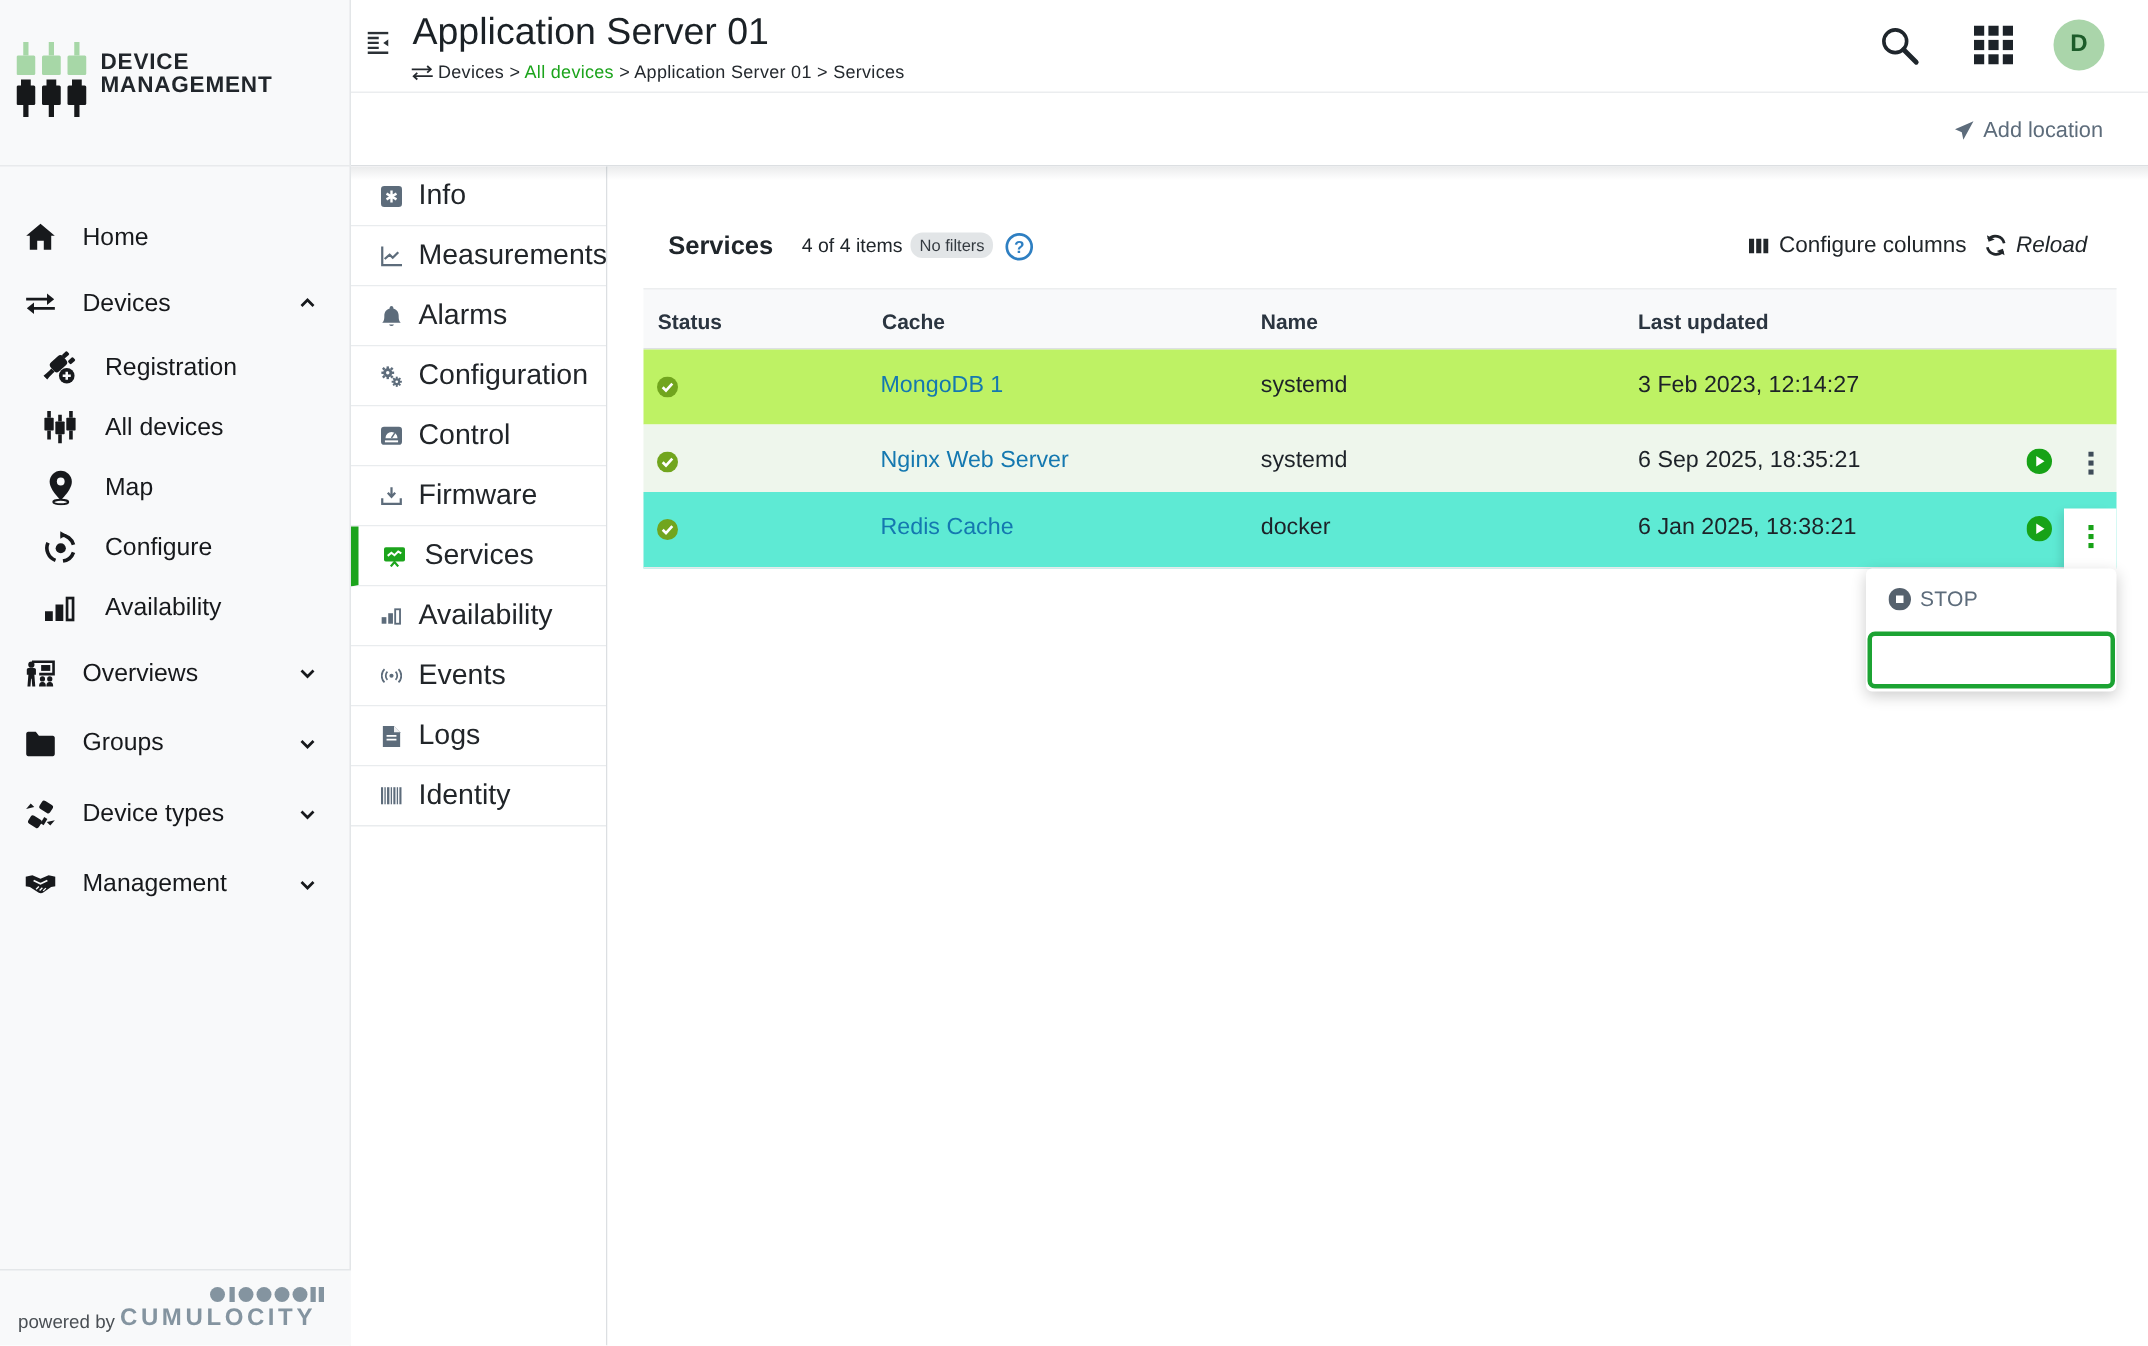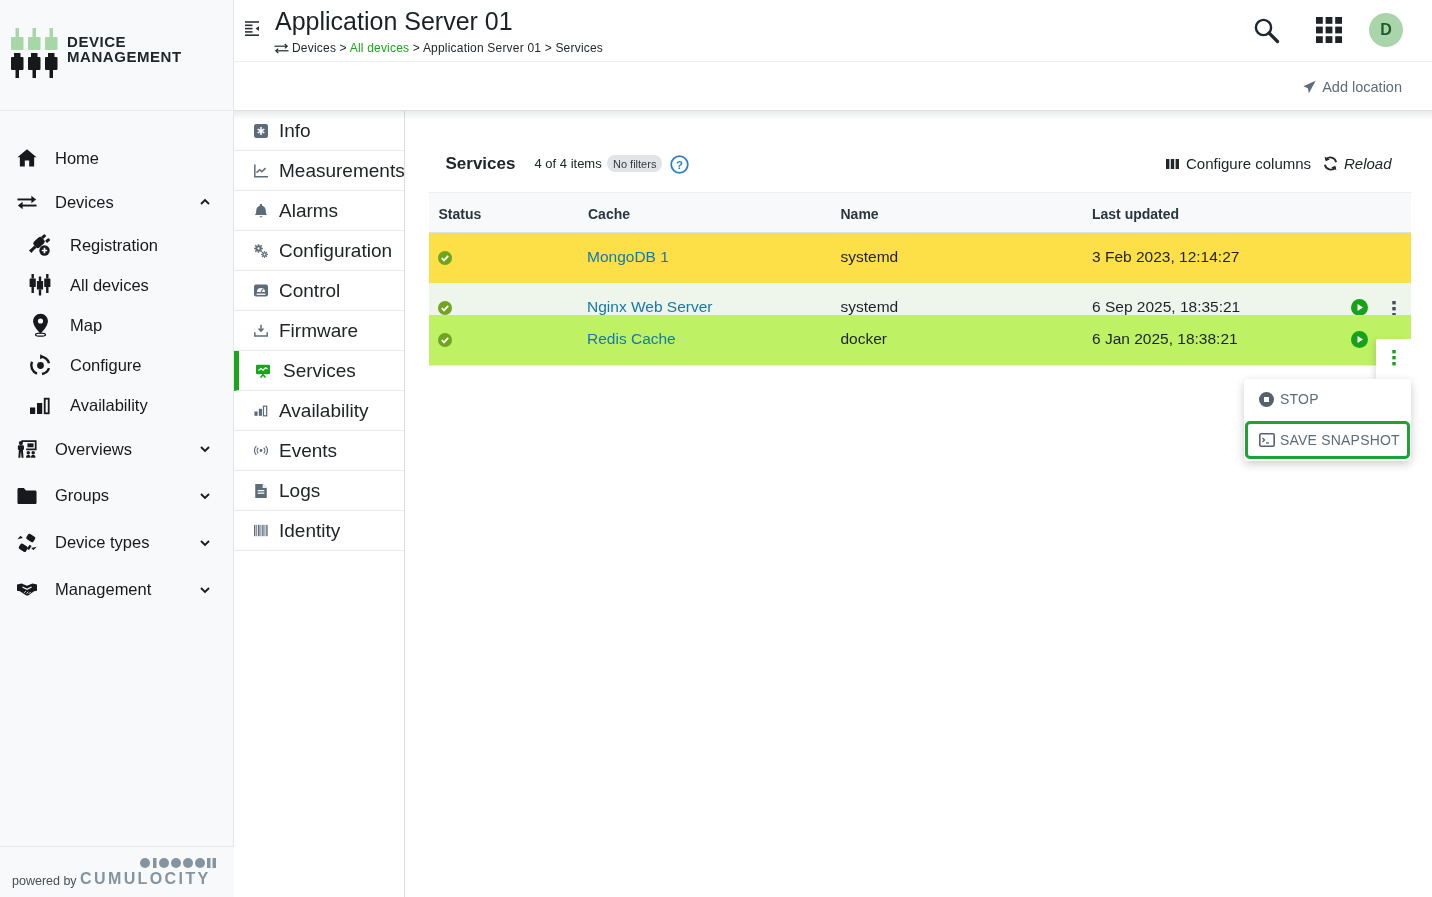--- a/index.html
+++ b/index.html
@@ -493,21 +493,21 @@
   <div id="tbl" class="abs">
     <div id="thead">
       <div style="left:10px;">Status</div>
       <div style="left:159.5px;">Cache</div>
       <div style="left:412px;">Name</div>
       <div style="left:663.5px;">Last updated</div>
     </div>
   </div>
 </div>
 
-<div class="abs trow" style="left:428.5px; top:232.8px; background:#fde047;">
+<div class="abs trow" style="left:428.5px; top:232.8px; background:#bef264;">
   <svg class="checkc" style="left:9px; top:18px;" viewBox="0 0 14 14">
       <circle cx="7" cy="7" r="7" fill="#71a51e"></circle>
       <path d="M3.8 7.2 L6 9.4 L10.2 4.8" stroke="#fff" stroke-width="1.8" fill="none"></path>
     </svg>
   <div class="tlink" style="left:158.5px;">MongoDB 1</div>
   <div style="left:412px;">systemd</div>
   <div style="left:663.5px;">3 Feb 2023, 12:14:27</div>
 </div>
 <div class="abs trow" style="left:428.5px; top:283.1px; background:#eef6ec;">
   <svg class="checkc" style="left:9px; top:18px;" viewBox="0 0 14 14">
@@ -522,21 +522,21 @@
       <path d="M6.5 5 L12 8.5 L6.5 12 Z" fill="#fff"></path>
     </svg>
   <svg class="abs" style="left:963px; top:17.5px;" width="4" height="16" viewBox="0 0 4 16">
       <g fill="#3f4c59">
         <rect x="0.3" y="0" width="3.4" height="3.4"></rect>
         <rect x="0.3" y="6" width="3.4" height="3.4"></rect>
         <rect x="0.3" y="12" width="3.4" height="3.4"></rect>
       </g>
     </svg>
 </div>
-<div class="abs trow" style="left:428.5px; top:315px; background:#bef264; border-bottom:1px solid #e6e9eb; height:50.5px;">
+<div class="abs trow" style="left:428.5px; top:328px; background:#5eead4; border-bottom:1px solid #e6e9eb; height:50.5px;">
   <svg class="checkc" style="left:9px; top:18px;" viewBox="0 0 14 14">
       <circle cx="7" cy="7" r="7" fill="#71a51e"></circle>
       <path d="M3.8 7.2 L6 9.4 L10.2 4.8" stroke="#fff" stroke-width="1.8" fill="none"></path>
     </svg>
   <div class="tlink" style="left:158.5px;">Redis Cache</div>
   <div style="left:412px;">docker</div>
   <div style="left:663.5px;">6 Jan 2025, 18:38:21</div>
   <svg class="playbtn" style="left:922.5px; top:16px;" viewBox="0 0 17 17">
       <circle cx="8.5" cy="8.5" r="8.5" fill="#17a217"></circle>
       <path d="M6.5 5 L12 8.5 L6.5 12 Z" fill="#fff"></path>
@@ -552,22 +552,14 @@
     </g>
   </svg>
 <div id="popup" class="abs">
   <div class="pitem" style="top:0;">
     <span class="pi"><svg width="15" height="15" viewBox="0 0 15 15">
           <circle cx="7.5" cy="7.5" r="7.5" fill="#55616d"></circle>
           <rect x="5" y="5" width="5" height="5" fill="#fff"></rect>
         </svg></span>
     <span class="pt">STOP</span>
   </div>
-  <div class="pitem" style="top:40.7px;">
-    <span class="pi"><svg width="16" height="14" viewBox="0 0 16 14">
-          <rect x="0.8" y="0.8" width="14.4" height="12.4" rx="1.5" stroke="#55616d" stroke-width="1.6" fill="none"></rect>
-          <path d="M3.5 5 L5.5 7 L3.5 9" stroke="#55616d" stroke-width="1.3" fill="none"></path>
-          <path d="M7 10 H10" stroke="#55616d" stroke-width="1.3"></path>
-        </svg></span>
-    <span class="pt">SAVE SNAPSHOT</span>
-  </div>
   <div id="pfocus"></div>
 </div>
 
 </body></html>

